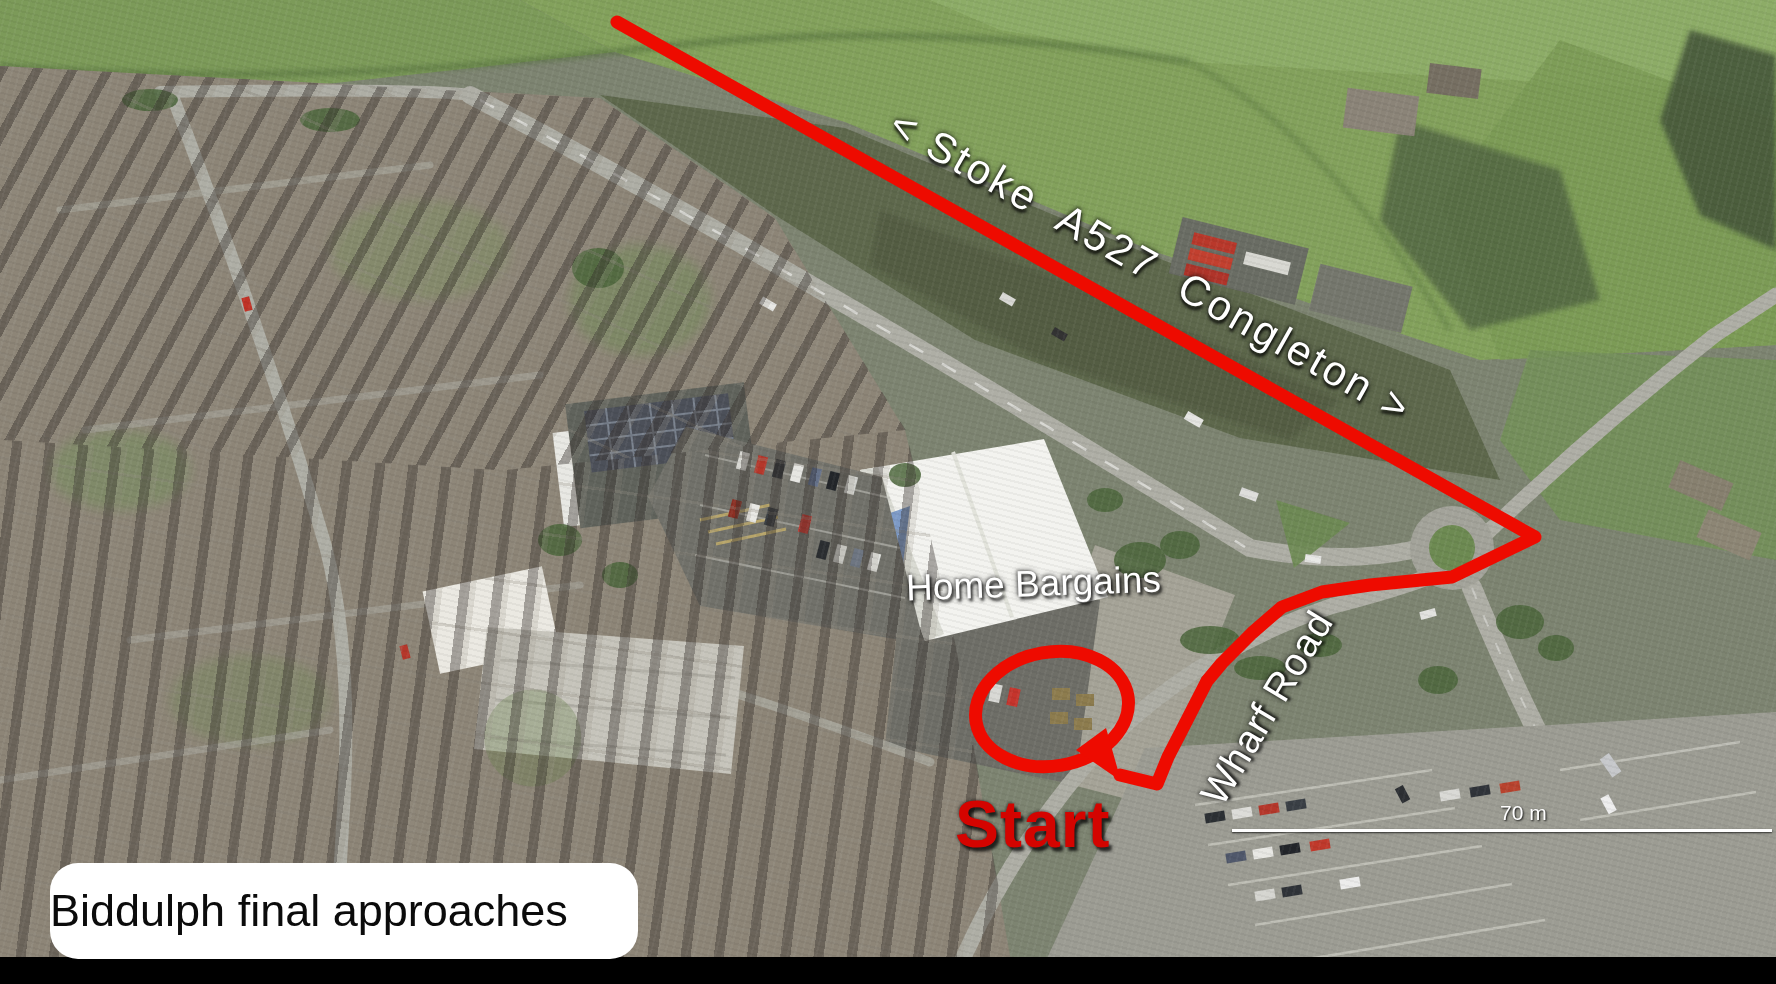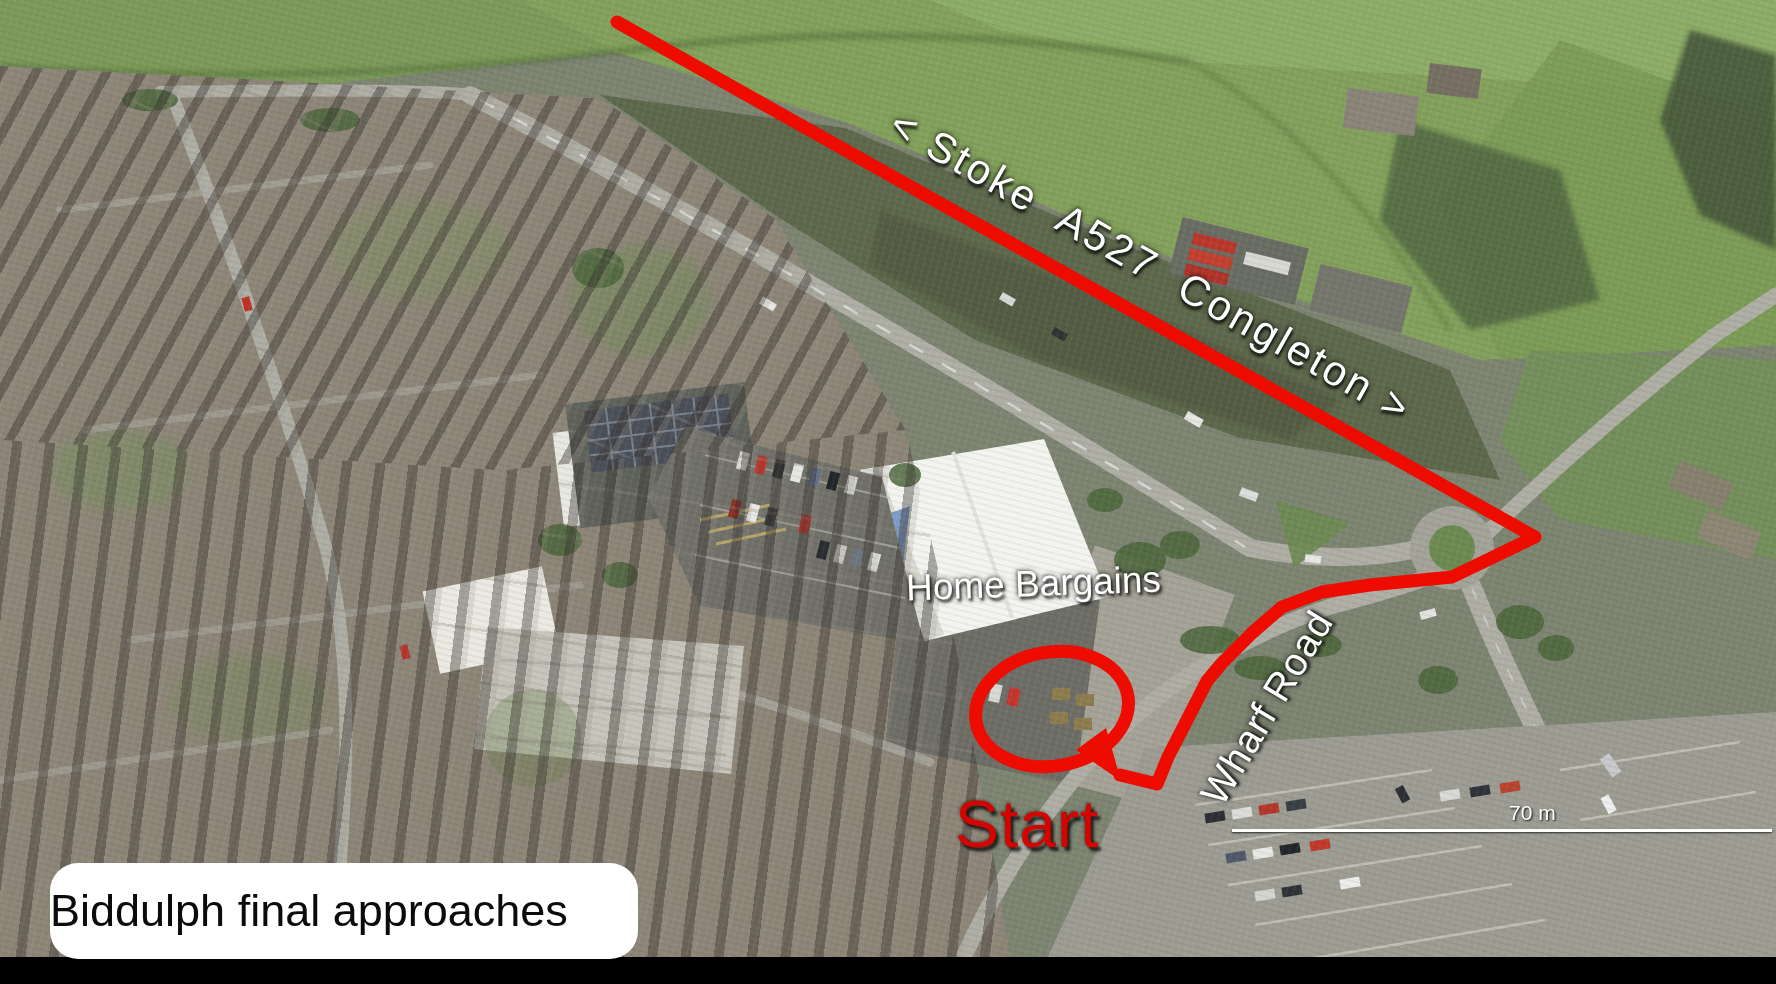--- a/index.html
+++ b/index.html
@@ -40,29 +40,28 @@
   svg.route .fill{fill:var(--route-red,#ee0b00);}
   
   .map-label{
     position:absolute;z-index:4;white-space:pre;color:var(--label-white,#fff);
     text-shadow:2px 3px 3px rgba(0,0,0,.8), -1px -1px 3px rgba(0,0,0,.45), 0 0 7px rgba(0,0,0,.45);
   }
   .road-dir{left:905px;top:100px;font-size:42px;letter-spacing:3px;transform:rotate(29.5deg);transform-origin:0 0;}
   .hb{left:906px;top:563px;font-size:37px;transform:rotate(-2deg);}
   .wharf{left:1192px;top:790px;font-size:39px;letter-spacing:1px;transform:rotate(-59deg);transform-origin:0 0;}
   .start{
-    left:955px;top:786px;font-size:66px;font-weight:normal;letter-spacing:1px;
+    left:955px;top:786px;font-size:66px;font-weight:bold;letter-spacing:1px;
     color:var(--start-red,#d40400);
     text-shadow:3px 4px 3px rgba(0,0,0,.75), -1px -1px 3px rgba(0,0,0,.4);
   }
   
   .scale-text{
     position:absolute;z-index:5;left:1500px;top:801px;font-size:21px;color:var(--label-white,#fff);
     text-shadow:1px 1px 2px rgba(0,0,0,.9);
-    margin-left:9px;
   }
   .scale-line{
     position:absolute;z-index:5;left:1232px;top:829px;width:540px;height:0;
     border-top:3px solid var(--label-white,#fff);box-shadow:0 1px 2px rgba(0,0,0,.7);
   }
   
   .letterbox{position:absolute;z-index:6;left:0;top:957px;width:1776px;height:27px;background:var(--letterbox,#000);}
   
   .title-card{
     position:absolute;z-index:7;left:50px;top:863px;width:588px;height:96px;

